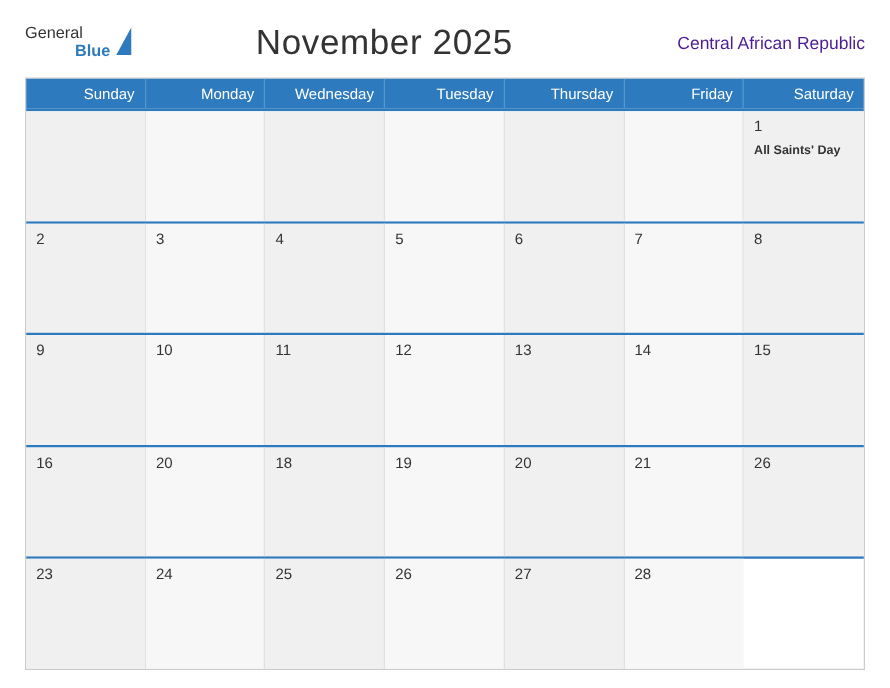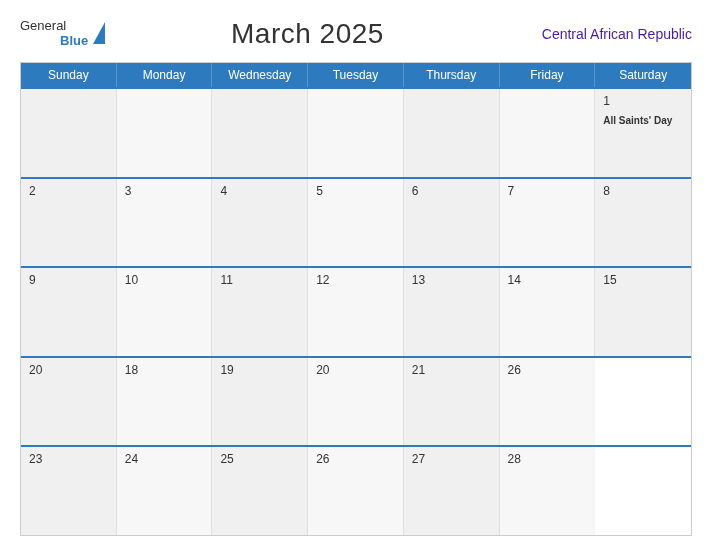--- a/index.html
+++ b/index.html
@@ -76,21 +76,21 @@
     .day-headers {
       display: grid;
       grid-template-columns: repeat(7, 1fr);
       background: #2e7abf;
     }
 
     .day-header {
       color: #fff;
       font-size: 12px;
       padding: 5px 8px;
-      text-align: center;
+      text-align: right;
       border-right: 1px solid #5599cc;
     }
     .day-header:last-child {
       border-right: none;
     }
 
     .weeks {
       display: flex;
       flex-direction: column;
       flex: 1;
@@ -152,21 +152,21 @@
 <body>
 
 <div class="header">
   <div class="logo">
     <div class="logo-text">
       <span class="general">General</span>
       <span class="blue">Blue</span>
     </div>
     <div class="logo-triangle"></div>
   </div>
-  <div class="title">March 2025</div>
+  <div class="title">November 2025</div>
   <div class="country">Central African Republic</div>
 </div>
 
 <div class="calendar">
   <div class="day-headers">
   <div class="day-header">Sunday</div>
       <div class="day-header">Monday</div>
       <div class="day-header">Wednesday</div>
       <div class="day-header">Tuesday</div>
       <div class="day-header">Thursday</div>
@@ -224,20 +224,23 @@
         </div>
         <div class="day-cell">
           <span class="day-number">14</span>
         </div>
         <div class="day-cell">
           <span class="day-number">15</span>
         </div>
       </div>
       <div class="week-row">
         <div class="day-cell">
+          <span class="day-number">16</span>
+        </div>
+        <div class="day-cell">
           <span class="day-number">20</span>
         </div>
         <div class="day-cell">
           <span class="day-number">18</span>
         </div>
         <div class="day-cell">
           <span class="day-number">19</span>
         </div>
         <div class="day-cell">
           <span class="day-number">20</span>

